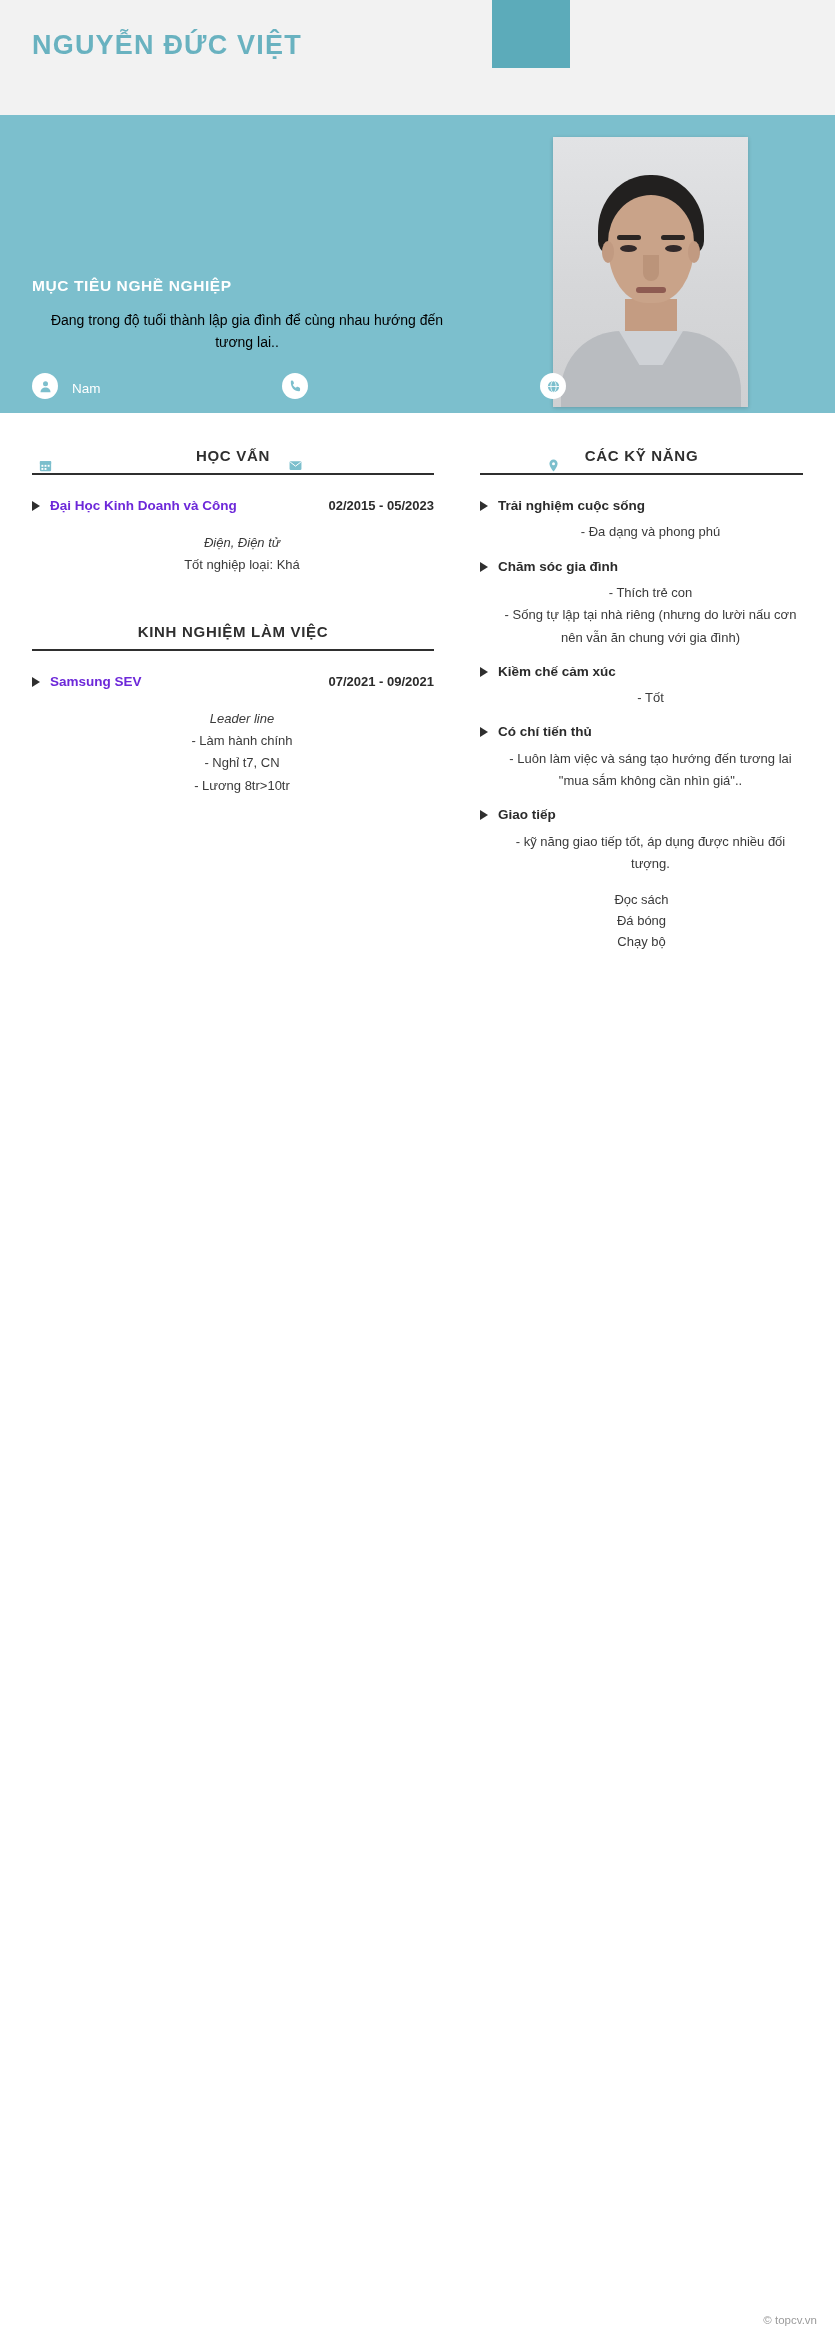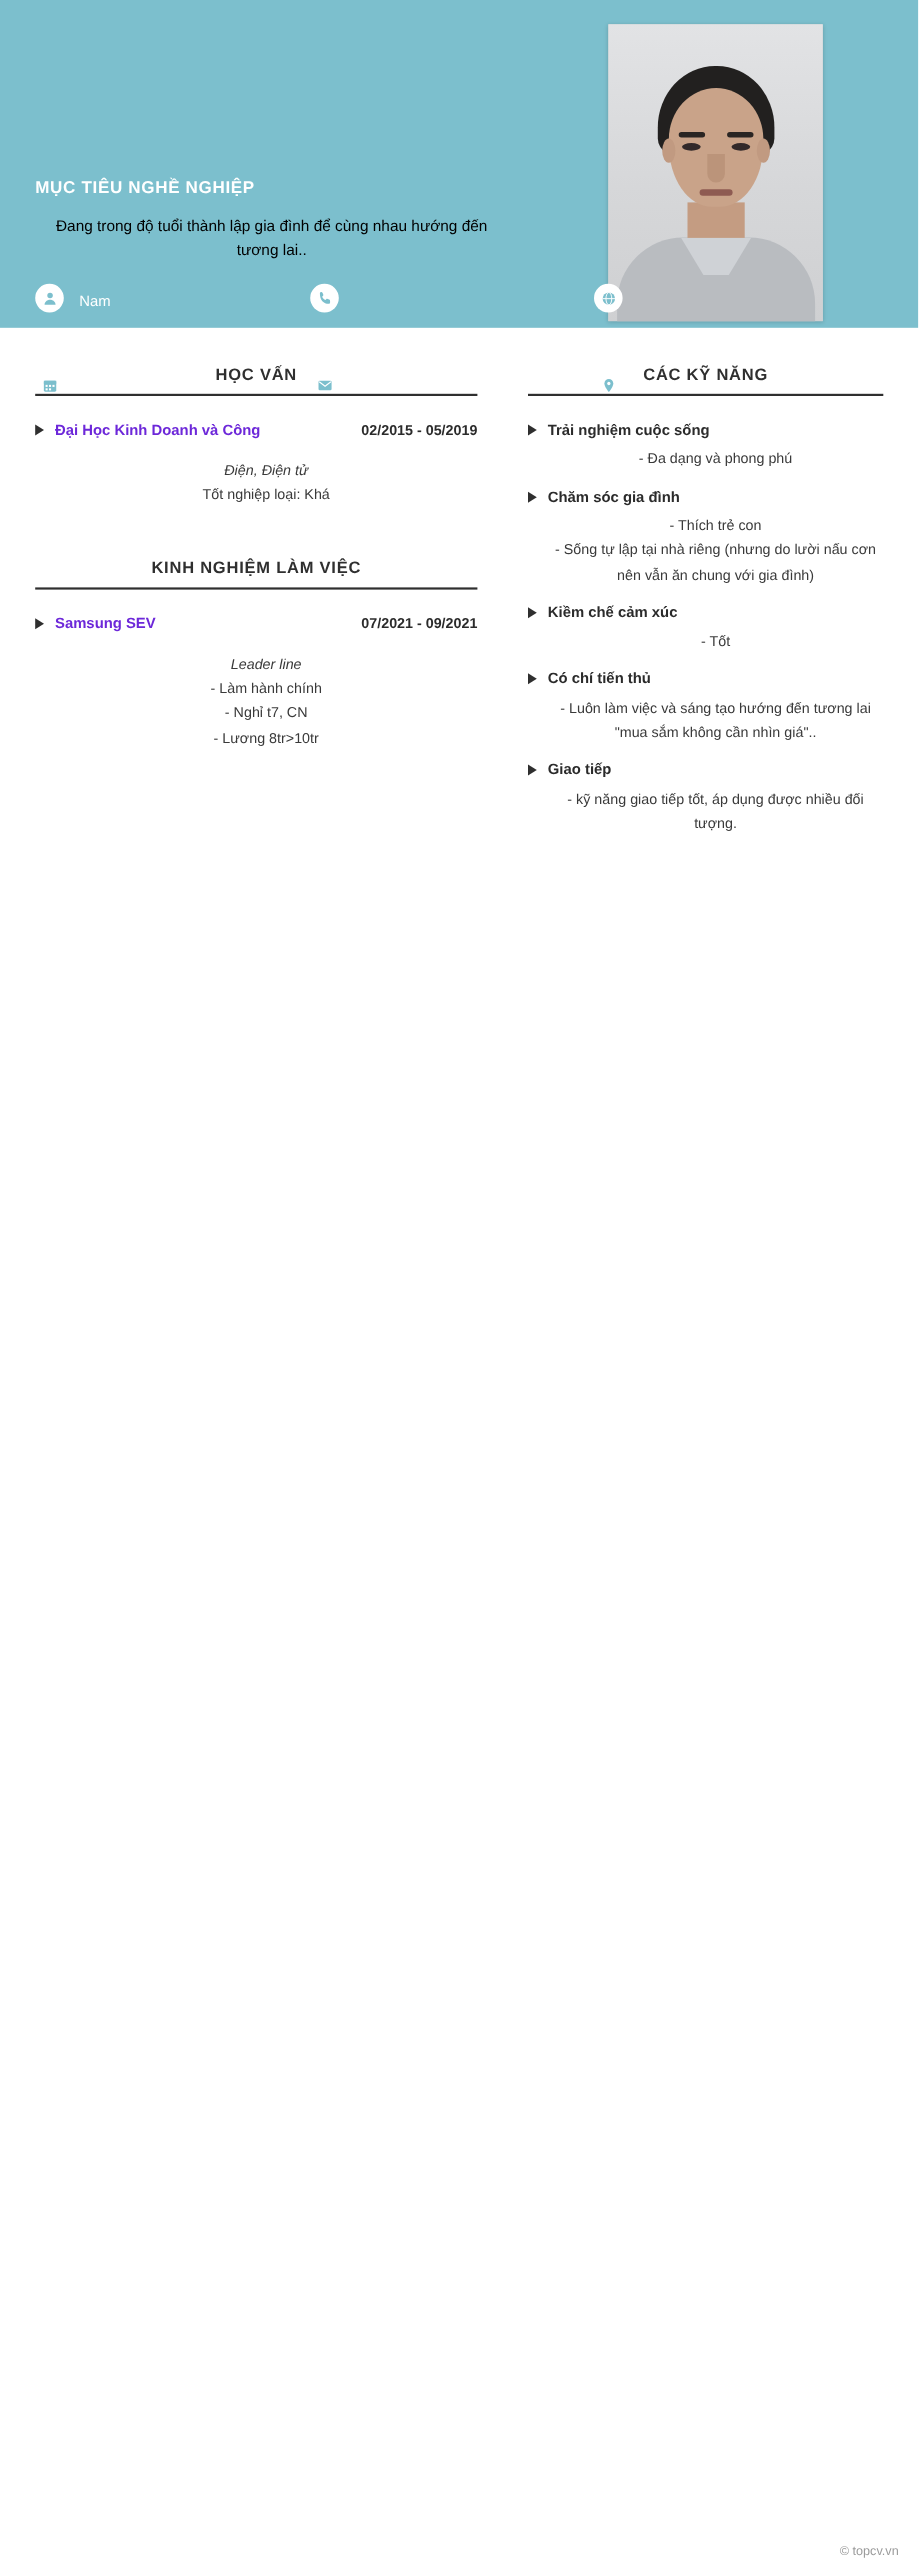--- a/index.html
+++ b/index.html
@@ -264,20 +264,24 @@
     bottom: 14px;
     font-size: 11.5px;
     color: #9b9b9b;
   }
 </style>
 </head>
 <body>
 
 <div class="page">
 
+  <div class="header">
+    <div class="header-accent"></div>
+    <div class="header-name">NGUYỄN ĐỨC VIỆT</div>
+  </div>
 
   <div class="band">
 
     <div class="objective-title">MỤC TIÊU NGHỀ NGHIỆP</div>
     <div class="objective-text">Đang trong độ tuổi thành lập gia đình để cùng nhau hướng đến tương lai..</div>
 
     <div class="photo-frame">
       <div class="photo-inner">
         <div class="ph-bg"></div>
         <div class="ph-shoulders"></div>
@@ -375,21 +379,21 @@
     <div class="col-left">
 
       <div class="sec-title">HỌC VẤN</div>
 
       <div class="entry">
         <div class="entry-head">
           <div class="entry-title-wrap">
             <span class="tri"></span>
             <span class="entry-title">Đại Học Kinh Doanh và Công</span>
           </div>
-          <span class="entry-date">02/2015  -  05/2019</span>
+          <span class="entry-date">02/2015  -  05/2023</span>
         </div>
         <div class="entry-sub">Điện, Điện tử</div>
         <div class="entry-lines">Tốt nghiệp loại: Khá</div>
       </div>
 
       <div class="sec-title second">KINH NGHIỆM LÀM VIỆC</div>
 
       <div class="entry">
         <div class="entry-head">
           <div class="entry-title-wrap">
@@ -444,17 +448,20 @@
 
       <div class="skill">
         <div class="skill-head">
           <span class="tri"></span>
           <span class="skill-name">Giao tiếp</span>
         </div>
         <div class="skill-desc">- kỹ năng giao tiếp tốt, áp dụng được nhiều đối tượng.</div>
       </div>
 
 
+      <div class="hobby-list">Đọc sách
+Đá bóng
+Chạy bộ</div>
     </div>
   </div>
 
   <div class="footer">© topcv.vn</div>
 </div>
 
 </body></html>

